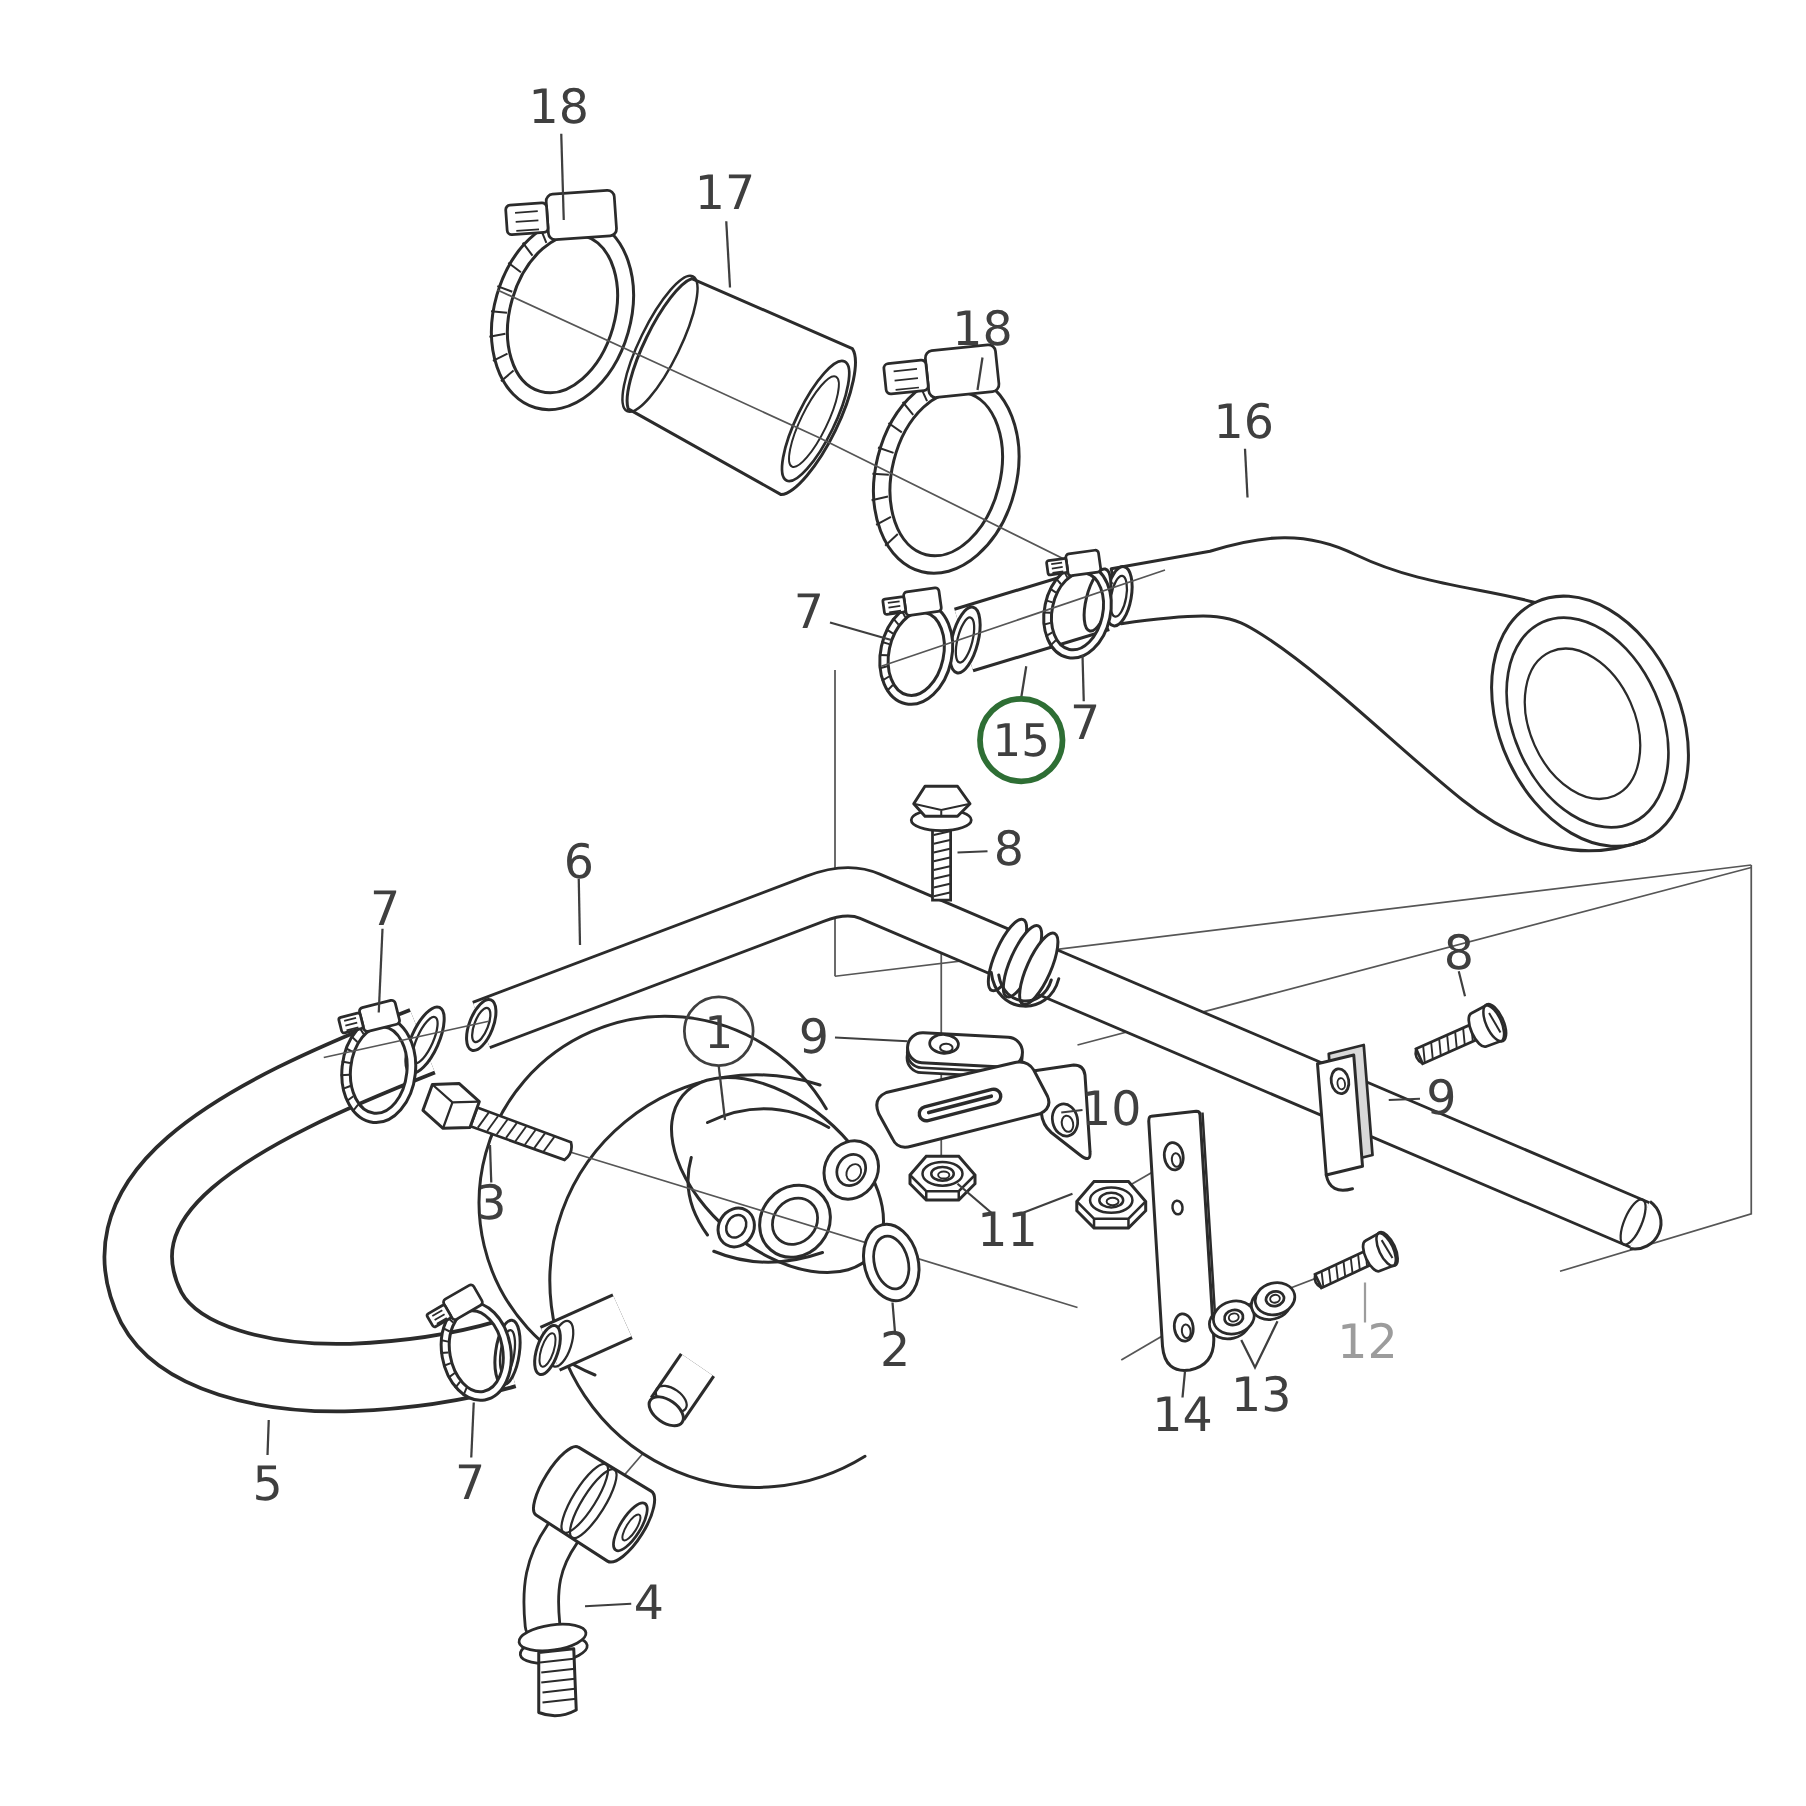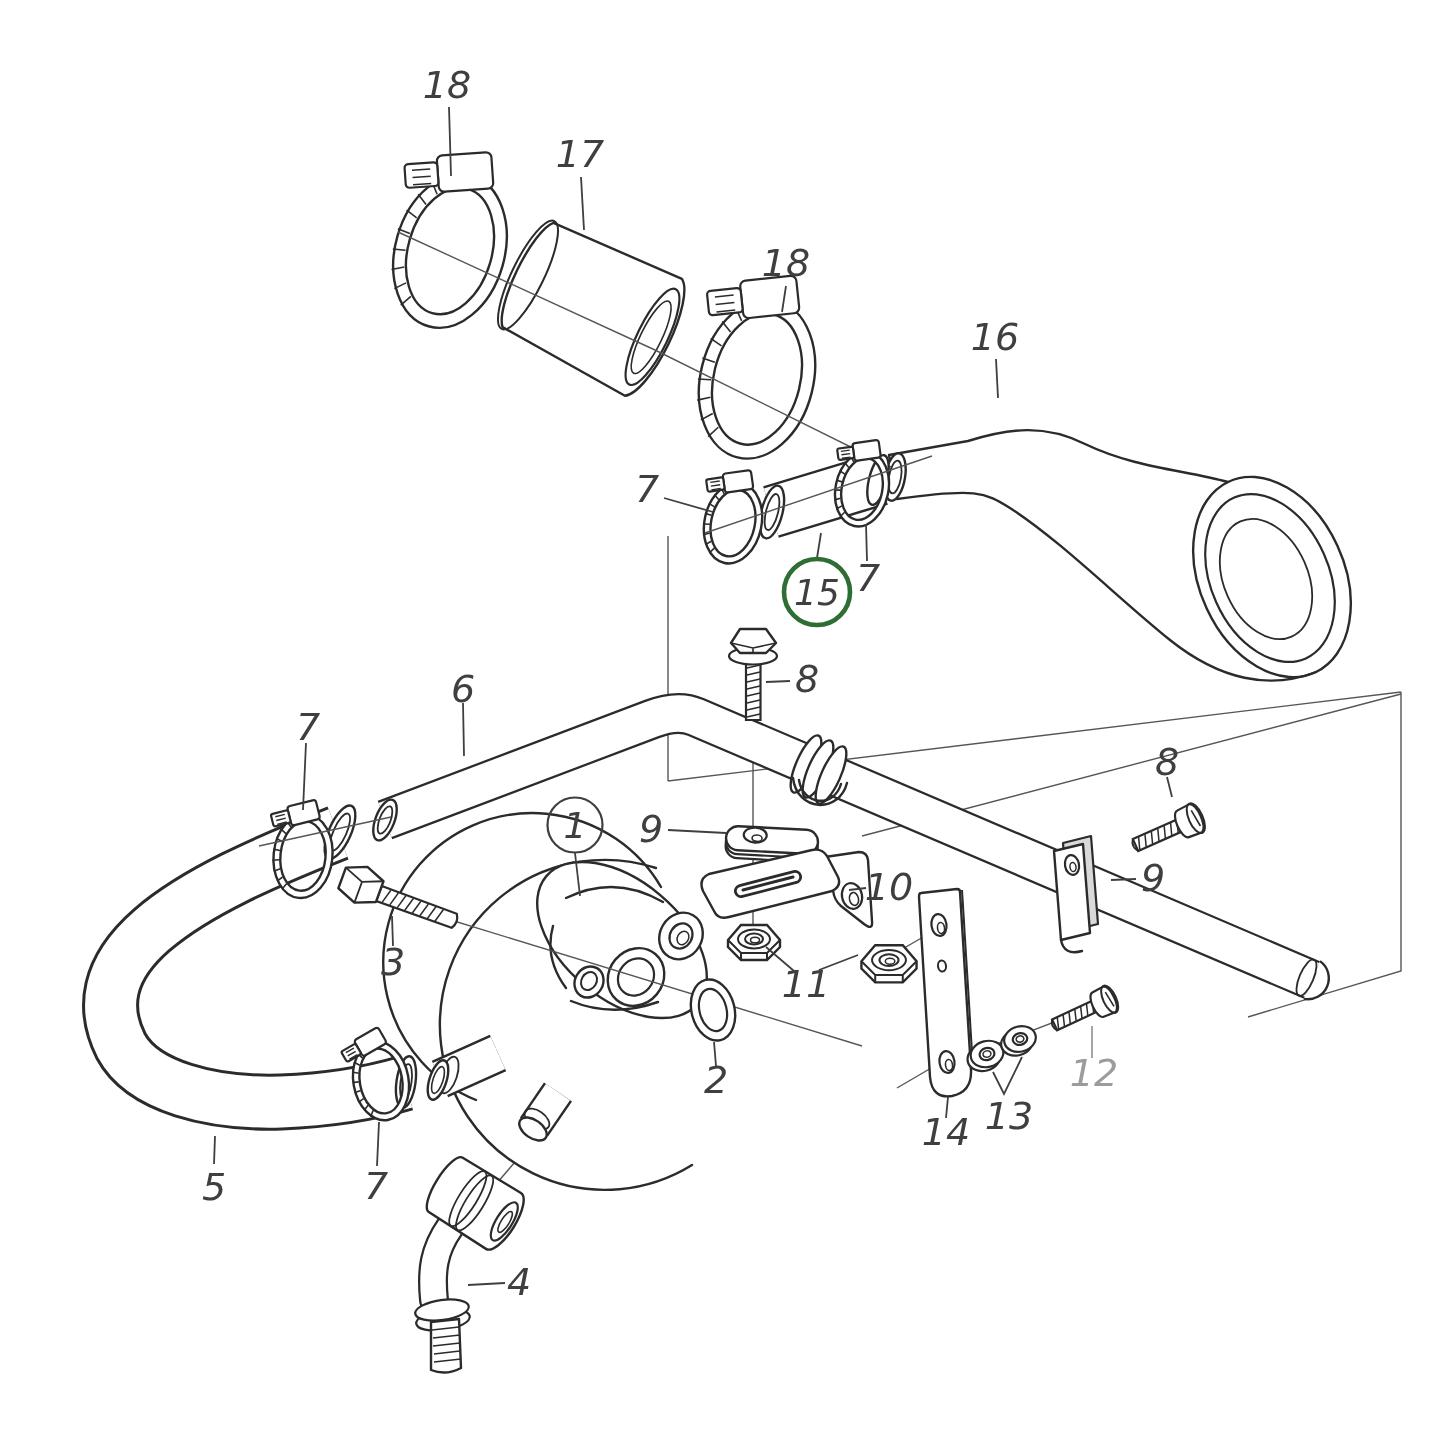--- a/index.html
+++ b/index.html
@@ -1,16 +1,16 @@
 <!DOCTYPE html>
 <html><head>
 <meta charset="utf-8">
 <style>
   html,body{margin:0;padding:0;background:#ffffff;}
-  .stage{width:1445px;height:1445px;position:relative;margin:0 auto;background:#fff;font-style:italic;}
+  .stage{width:1445px;height:1445px;position:relative;margin:0 auto;background:#fff;}
   svg{display:block;width:100%;height:100%;}
   svg text{font-family:"DejaVu Sans","Liberation Sans",sans-serif;}
   .ln{stroke:#2b2b2b;stroke-width:2.4;fill:none;stroke-linecap:round;stroke-linejoin:round;}
   .lnf{stroke:#2b2b2b;stroke-width:2.4;fill:#ffffff;stroke-linejoin:round;}
   .thin{stroke:#565656;stroke-width:1.4;fill:none;}
   .tube-dark{fill:none;stroke:#2b2b2b;stroke-linejoin:round;}
   .tube-white{fill:none;stroke:#ffffff;stroke-linejoin:round;}
 </style>
 </head>
 <body>

